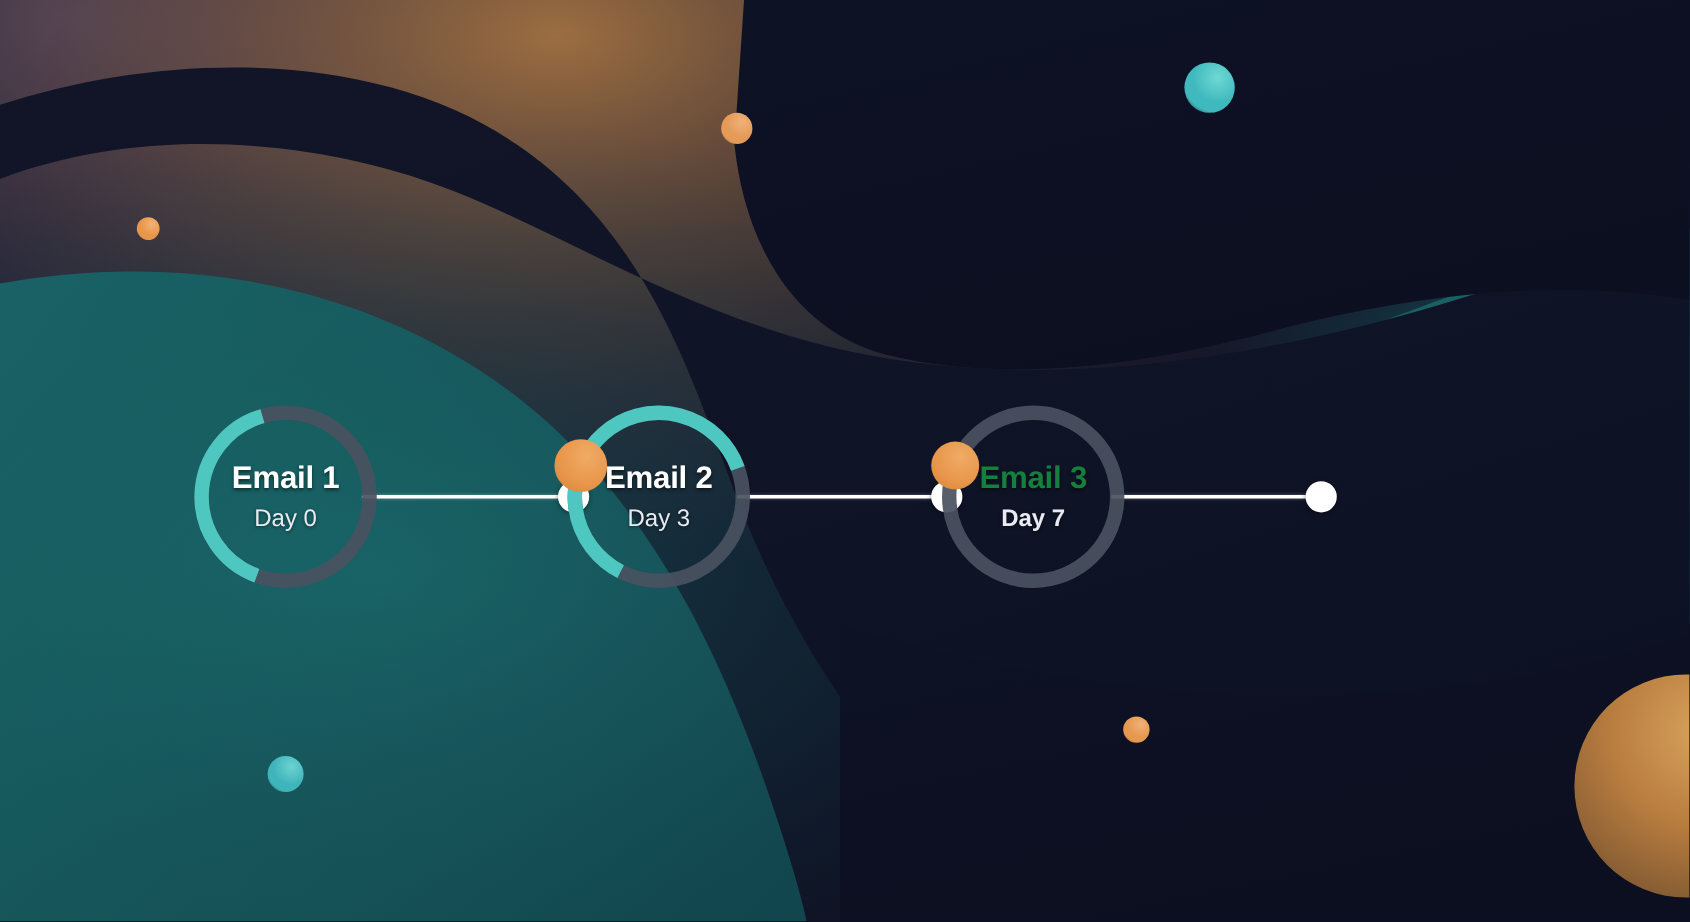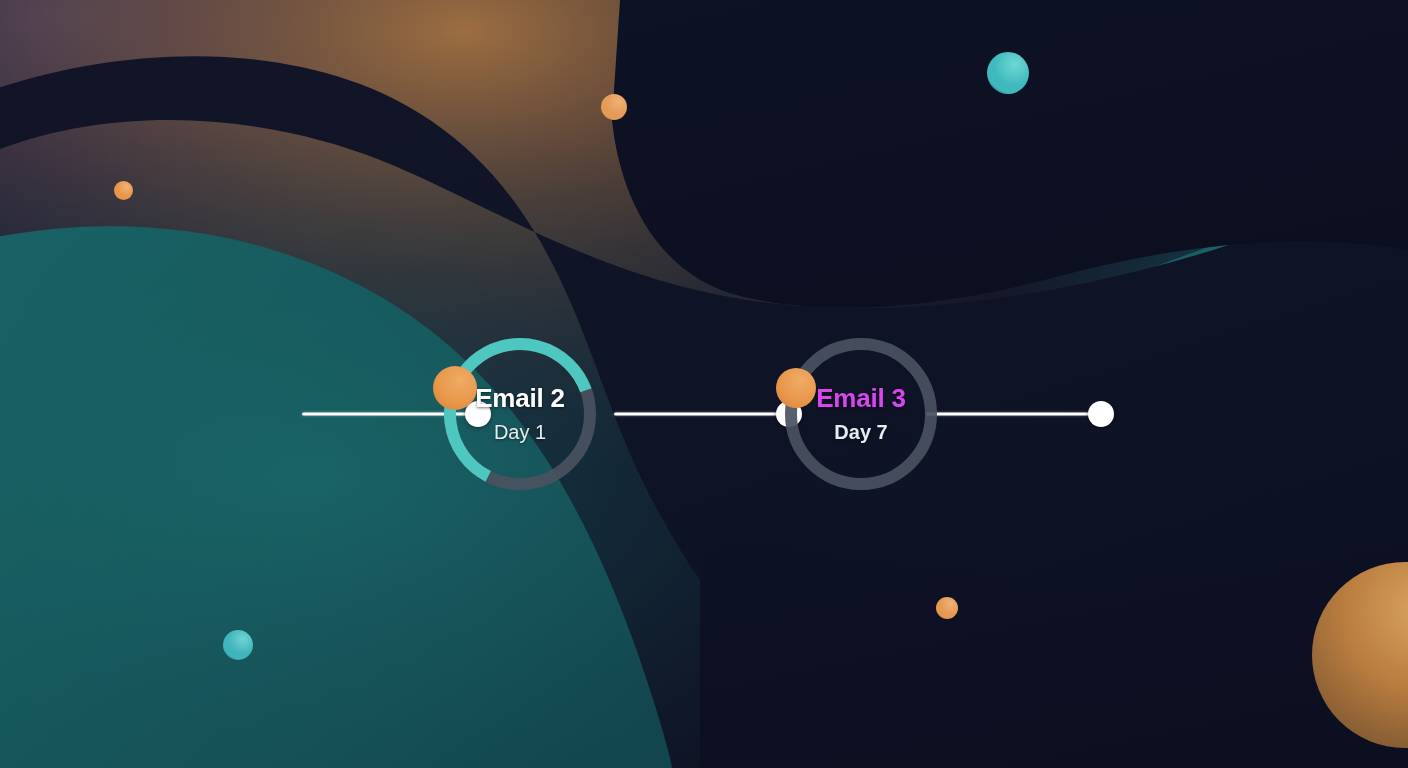--- a/index.html
+++ b/index.html
@@ -200,36 +200,46 @@
       <div class="sphere" style="width: 186px; height: 186px; left: 1312px; top: 562px; background: radial-gradient(circle at 58% 26%, rgb(216, 162, 92) 0%, rgb(184, 124, 63) 45%, rgb(138, 95, 52) 78%, rgb(109, 74, 44) 100%);"></div>
     </div>
 
   <div id="timeline-layer">
       <div class="connector-line" style="left: 302px; top: 414px; width: 166px; background: rgb(255, 255, 255);"></div>
       <div class="connector-dot" style="width: 26px; height: 26px; left: 478px; top: 414px;"></div>
       <div class="connector-line" style="left: 614px; top: 414px; width: 164px; background: rgb(255, 255, 255);"></div>
       <div class="connector-dot" style="width: 26px; height: 26px; left: 789px; top: 414px;"></div>
       <div class="connector-line" style="left: 926px; top: 414px; width: 164px; background: rgb(255, 255, 255);"></div>
       <div class="connector-dot" style="width: 26px; height: 26px; left: 1101px; top: 414px;"></div>
-      <div class="node" style="width: 156px; height: 156px; left: 520px; top: 414px;">
+      <div class="node" style="width: 156px; height: 156px; left: 238px; top: 414px;">
+        <svg class="node-ring" viewBox="0 0 156 156" width="156" height="156">
+          <circle cx="78" cy="78" r="70" fill="none" stroke="#4a5160" stroke-width="12" opacity="0.92"></circle>
+          <path d="M 54.05858996720319 143.7784834550136 A 70 70 0 0 1 58.705385092810076 10.711681284317663" fill="none" stroke="#4ec7c0" stroke-width="12" stroke-linecap="butt"></path>
+        </svg>
+        <div class="node-labels">
+          <div class="node-title" style="color: rgb(255, 255, 255);">Email 1</div>
+          <div class="node-sub" style="color: rgb(232, 236, 242);">Day 0</div>
+        </div>
+      </div>
+      <div class="node" style="width: 156px; height: 156px; left: 549px; top: 414px;">
         <svg class="node-ring" viewBox="0 0 156 156" width="156" height="156">
           <circle cx="78" cy="78" r="70" fill="none" stroke="#4a5160" stroke-width="12" opacity="0.92"></circle>
           <path d="M 46.22066501823173 140.37045669318576 A 70 70 0 1 1 143.8616538267958 54.2883455828296" fill="none" stroke="#4ec7c0" stroke-width="12" stroke-linecap="butt"></path>
         </svg>
         <div class="node-labels">
           <div class="node-title" style="color: rgb(255, 255, 255);">Email 2</div>
-          <div class="node-sub" style="color: rgb(232, 236, 242);">Day 1</div>
+          <div class="node-sub" style="color: rgb(232, 236, 242);">Day 3</div>
         </div>
         <div class="badge-dot" style="width: 44px; height: 44px; left: 13.0971px; top: 51.7775px; background: radial-gradient(circle at 62% 32%, rgb(240, 171, 101) 0%, rgb(232, 150, 74) 58%, rgb(210, 130, 60) 100%);"></div>
       </div>
       <div class="node" style="width: 156px; height: 156px; left: 861px; top: 414px;">
         <svg class="node-ring" viewBox="0 0 156 156" width="156" height="156">
           <circle cx="78" cy="78" r="70" fill="none" stroke="#4a5160" stroke-width="12" opacity="0.92"></circle>
         </svg>
         <div class="node-labels">
-          <div class="node-title" style="color: #d946ef;">Email 3</div>
+          <div class="node-title" style="color: #15803d;">Email 3</div>
           <div class="node-sub" style="color: rgb(232, 236, 242); font-weight: bold;">Day 7</div>
         </div>
         <div class="badge-dot" style="width: 40px; height: 40px; left: 13.0971px; top: 51.7775px; background: radial-gradient(circle at 62% 32%, rgb(240, 171, 101) 0%, rgb(232, 150, 74) 58%, rgb(210, 130, 60) 100%);"></div>
       </div>
     </div>
 
 </div>
 
 </body></html>

